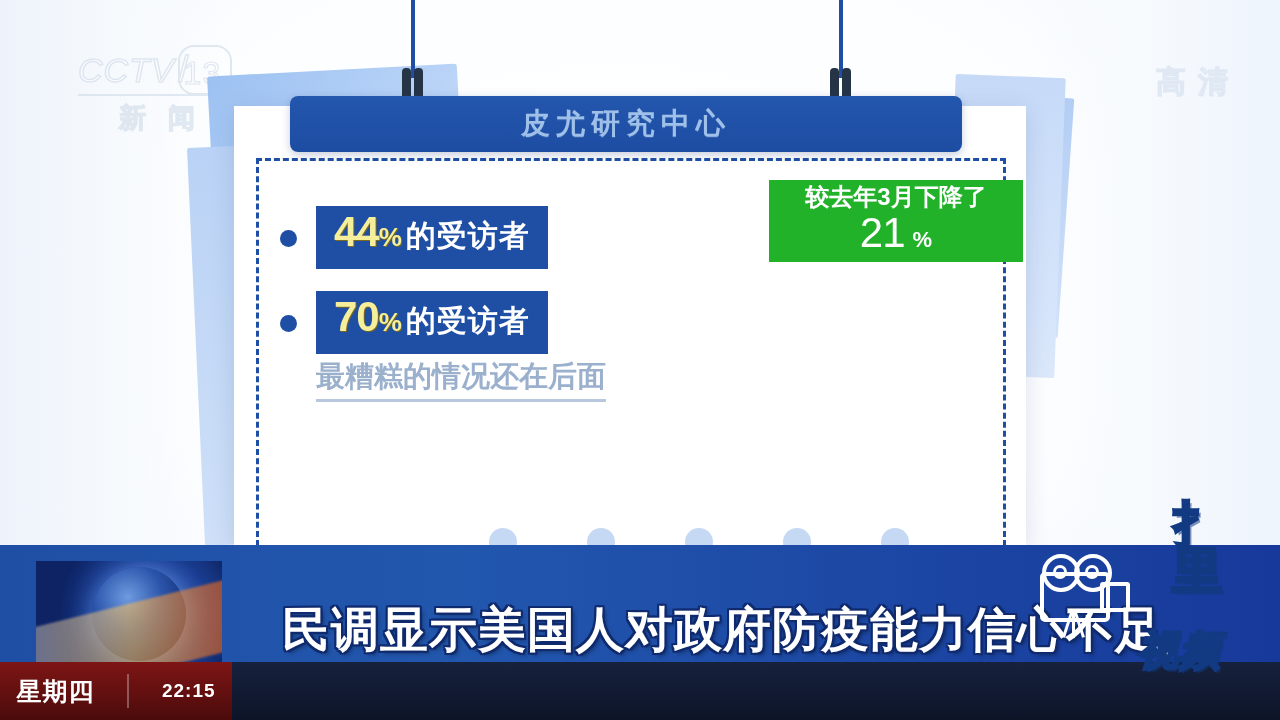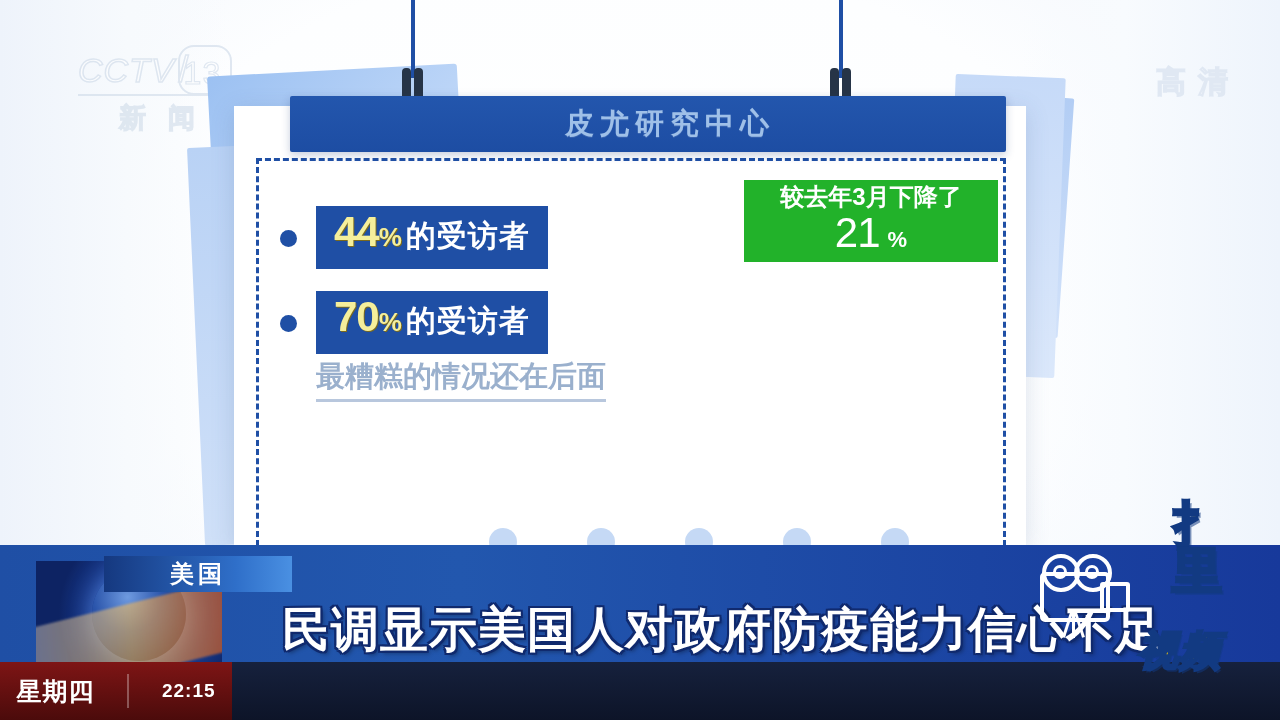--- a/index.html
+++ b/index.html
@@ -126,24 +126,23 @@
     border-bottom: none;
     box-sizing: border-box;
   }
 
   
   .title-bar {
     position: absolute;
     left: 290px; top: 96px;
     width: 672px; height: 56px;
     background: linear-gradient(to bottom, #2356ad 0%, #1d4da3 100%);
-    border-radius: 2px;
+    border-radius: 8px;
     display: flex; align-items: center; justify-content: center;
     box-shadow: 0 3px 8px rgba(30,60,120,.25);
-    padding-left: 44px;
   }
   .title-bar .title-text {
     font-size: 29px; font-weight: bold;
     color: #9fc0e8;
     letter-spacing: 6px;
     text-shadow: 0 1px 0 rgba(255,255,255,.12);
   }
   .clip {
     position: absolute;
     width: 26px; height: 140px;
@@ -164,21 +163,21 @@
     border-radius: 4px 4px 2px 2px;
   }
   .clip .clip-body::before { left: 2px; }
   .clip .clip-body::after { left: 14px; }
   .clip-left  { left: 400px; top: -18px; }
   .clip-right { left: 828px; top: -18px; }
 
   
   .green-badge {
     position: absolute;
-    left: 744px; top: 180px;
+    left: 769px; top: 180px;
     width: 254px; height: 82px;
     background: #22b22a;
     display: flex; flex-direction: column;
     align-items: center; justify-content: center;
     padding-top: 2px;
     box-sizing: border-box;
   }
   .green-badge .gb-line1 {
     font-size: 24px; font-weight: bold; color: #ffffff;
     letter-spacing: 0px; line-height: 28px;
@@ -527,23 +526,20 @@
     <div class="person row2" style="left:500px; top:36px;">
         <div class="head"></div>
       </div>
   </div>
 
   <div class="lower-third">
     <div class="lt-blueband"></div>
     <div class="lt-globe"></div>
   </div>
 
-  <div class="lt-tag-country">
-    <span>美国</span>
-  </div>
   <div class="lt-headline">民调显示美国人对政府防疫能力信心不足</div>
 
   <div class="ticker">
     <div class="ticker-date">
       <span class="t-day">星期四</span>
       <span class="t-sep"></span>
       <span class="t-time">22:15</span>
     </div>
   </div>
 

